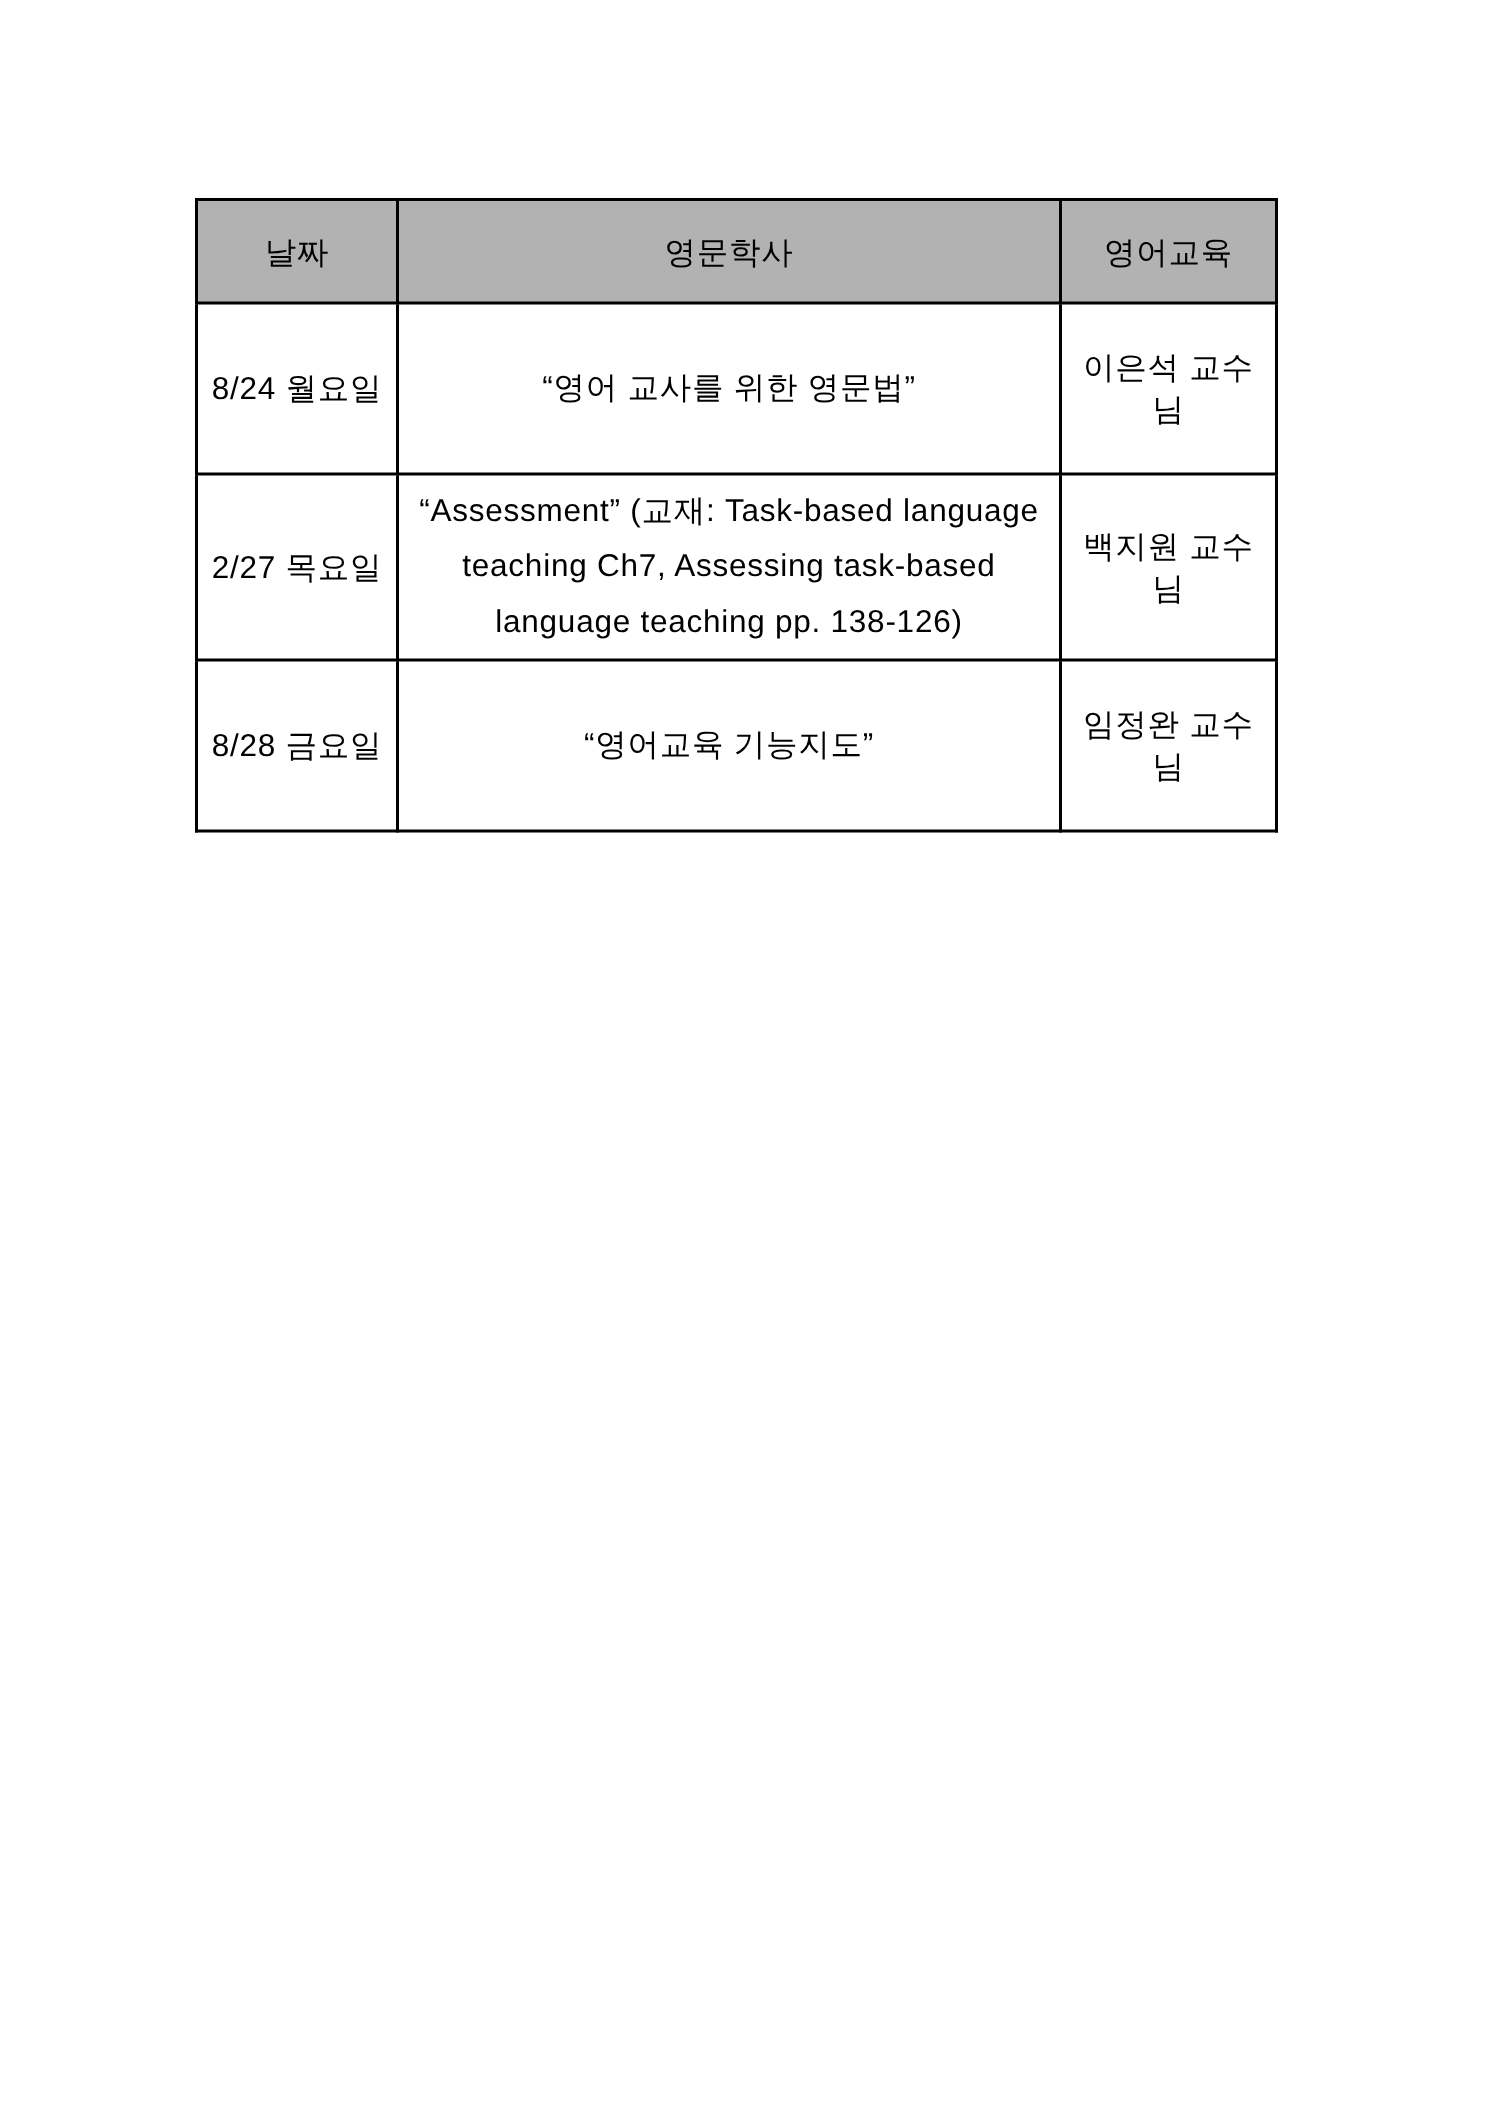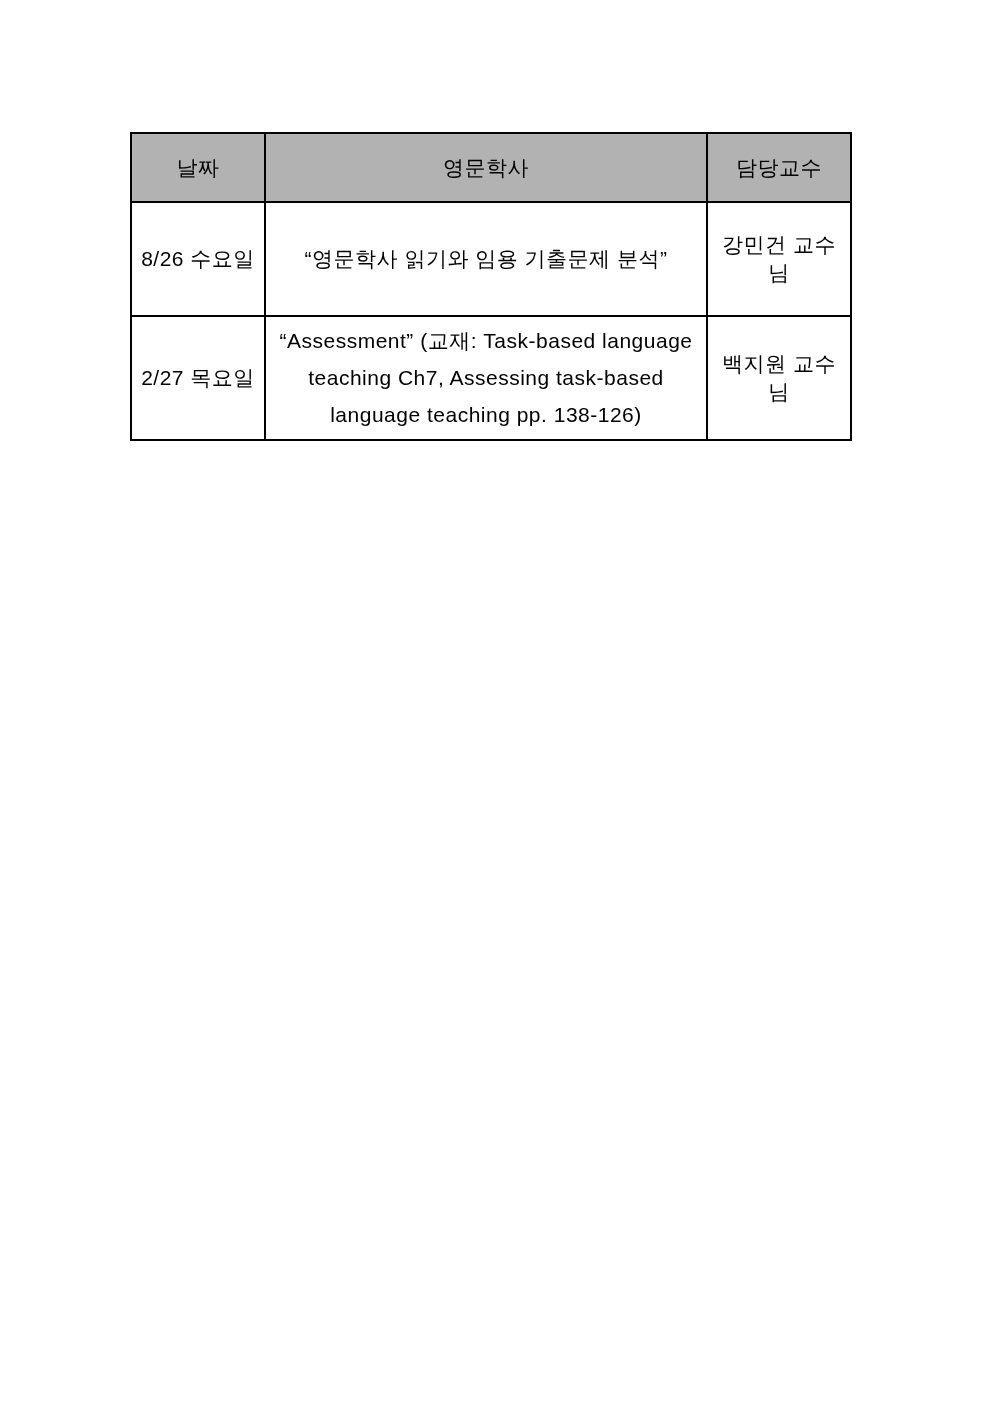--- a/index.html
+++ b/index.html
@@ -56,35 +56,40 @@
   <table class="schedule">
     <colgroup>
       <col class="c-date">
       <col class="c-topic">
       <col class="c-prof">
     </colgroup>
     <thead>
       <tr>
         <th>날짜</th>
         <th>영문학사</th>
-        <th>담당교수</th>
+        <th>영어교육</th>
       </tr>
     </thead>
     <tbody>
+  <tr>
+    <td class="date-cell">8/24 월요일</td>
+    <td class="topic-cell">“영어 교사를 위한 영문법”</td>
+    <td class="prof-cell">이은석 교수님</td>
+  </tr>
 
 
-  <tr>
-    <td class="date-cell">8/26 수요일</td>
-    <td class="topic-cell">“영문학사 읽기와 임용 기출문제 분석”</td>
-    <td class="prof-cell">강민건 교수님</td>
-  </tr>
 
   <tr>
     <td class="date-cell">2/27 목요일</td>
     <td class="topic-cell">“Assessment” (교재: Task-based language
 teaching Ch7, Assessing task-based
 language teaching pp. 138-126)</td>
     <td class="prof-cell">백지원 교수님</td>
   </tr>
 
+  <tr>
+    <td class="date-cell">8/28 금요일</td>
+    <td class="topic-cell">“영어교육 기능지도”</td>
+    <td class="prof-cell">임정완 교수님</td>
+  </tr>
 </tbody>
   </table>
 </div>
 
 </body></html>

